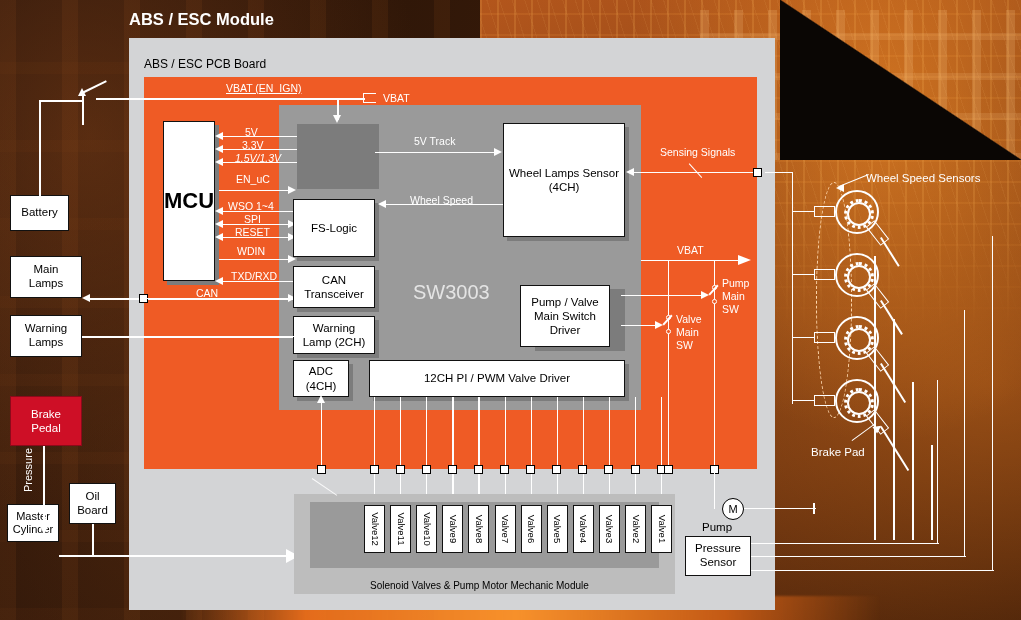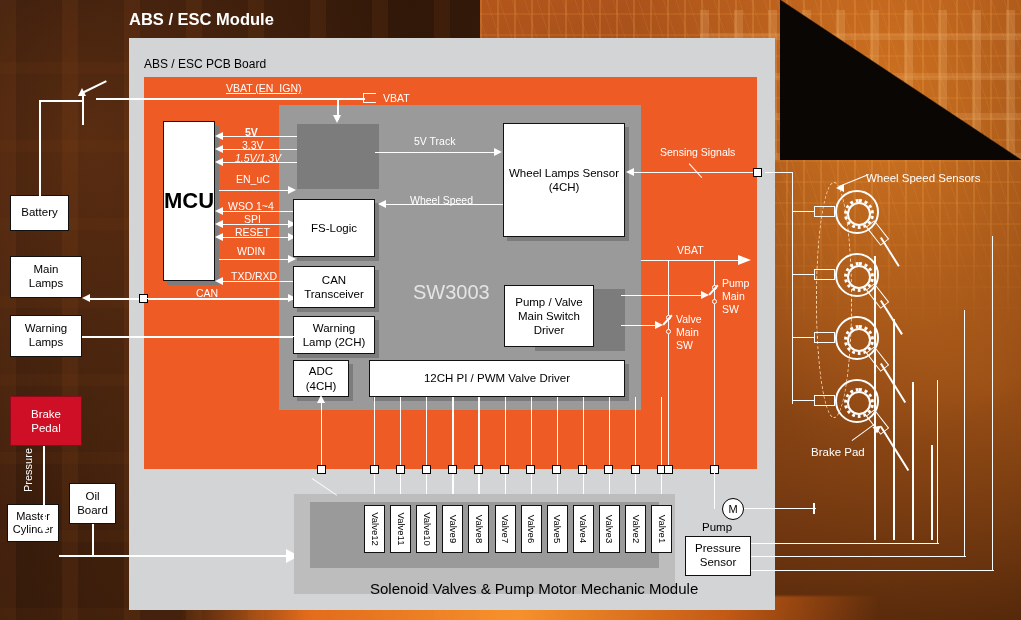--- a/index.html
+++ b/index.html
@@ -74,21 +74,21 @@
   #sw3003-name{position:absolute;left:413px;top:281px;font-size:20px;color:#e4e4e4;font-weight:500;}
 
   
   .sw-blk{position:absolute;background:#fff;border:1px solid #111;
     display:flex;align-items:center;justify-content:center;text-align:center;
     font-size:11.5px;color:#000;line-height:1.22;}
 
   
   #valve-module{position:absolute;left:294px;top:494px;width:381px;height:100px;background:#bdbdbd;}
   #valve-inner{position:absolute;left:310px;top:502px;width:349px;height:66px;background:#9a9a9a;}
-  #valve-mod-label{position:absolute;left:370px;top:580px;font-size:15px;color:#000;}
+  #valve-mod-label{position:absolute;left:370px;top:580px;font-size:10px;color:#000;}
   .valve-box{position:absolute;top:505px;width:21px;height:48px;background:#fff;border:1px solid #111;}
   .valve-box span{position:absolute;left:50%;top:50%;
     transform:translate(-50%,-50%) rotate(90deg);white-space:nowrap;font-size:9.5px;color:#000;}
 
   
   .wsensor{position:absolute;width:44px;height:44px;border:2px solid #fff;border-radius:50%;}
   .wsensor-inner{position:absolute;width:24px;height:24px;border:2px solid #fff;border-radius:50%;
     left:10px;top:10px;}
   .wsensor-dots{position:absolute;left:7px;top:7px;width:30px;height:30px;border-radius:50%;
     border:3px dotted #fff;}
@@ -187,21 +187,21 @@
   <div class="olabel" style="left:226px;top:82px;text-decoration:underline;">VBAT (EN_IGN)</div>
   <div class="wline" style="left:337px;top:98px;width:1.6px;height:22px;"></div>
   <div class="arw arw-d" style="left:333px;top:115px;"></div>
 
   <div class="wline" style="left:337px;top:98px;width:28px;height:1.6px;"></div>
   <div class="vbat-open" style="left:363px;top:93px;"></div>
   <div class="olabel" style="left:383px;top:92px;">VBAT</div>
 
   <div class="wline" style="left:222px;top:136px;width:78px;height:1.4px;"></div>
   <div class="arw arw-l" style="left:215px;top:132px;"></div>
-  <div class="olabel" style="left:245px;top:126px;font-weight:bold;">5V</div>
+  <div class="olabel" style="left:245px;top:126px;">5V</div>
 
   <div class="wline" style="left:222px;top:149px;width:78px;height:1.4px;"></div>
   <div class="arw arw-l" style="left:215px;top:145px;"></div>
   <div class="olabel" style="left:242px;top:139px;">3.3V</div>
 
   <div class="wline" style="left:222px;top:162px;width:78px;height:1.4px;"></div>
   <div class="arw arw-l" style="left:215px;top:158px;"></div>
   <div class="olabel" style="left:235px;top:152px;font-style:italic;">1.5V/1.3V</div>
 
   <div class="wline" style="left:219px;top:190px;width:73px;height:1.4px;"></div>
@@ -264,21 +264,21 @@
     <span>12CH PI / PWM Valve Driver</span>
   </div>
 
   <div class="grayshadow" style="left:507px;top:127px;width:122px;height:114px;"></div>
   <div class="sw-blk" style="left:503px;top:123px;width:122px;height:114px;">
     <span style="white-space:pre-line">Wheel Lamps Sensor
 (4CH)</span>
   </div>
 
   <div class="grayshadow" style="left:535px;top:289px;width:90px;height:62px;"></div>
-  <div class="sw-blk" style="left:504px;top:285px;width:90px;height:62px;">
+  <div class="sw-blk" style="left:520px;top:285px;width:90px;height:62px;">
     <span style="white-space:pre-line">Pump / Valve
 Main Switch
 Driver</span>
   </div>
 
   <div class="wline" style="left:375px;top:152px;width:120px;height:1.4px;"></div>
   <div class="arw arw-r" style="left:494px;top:148px;"></div>
   <div class="olabel" style="left:414px;top:135px;">5V Track</div>
 
   <div class="wline" style="left:385px;top:204px;width:118px;height:1.4px;"></div>

